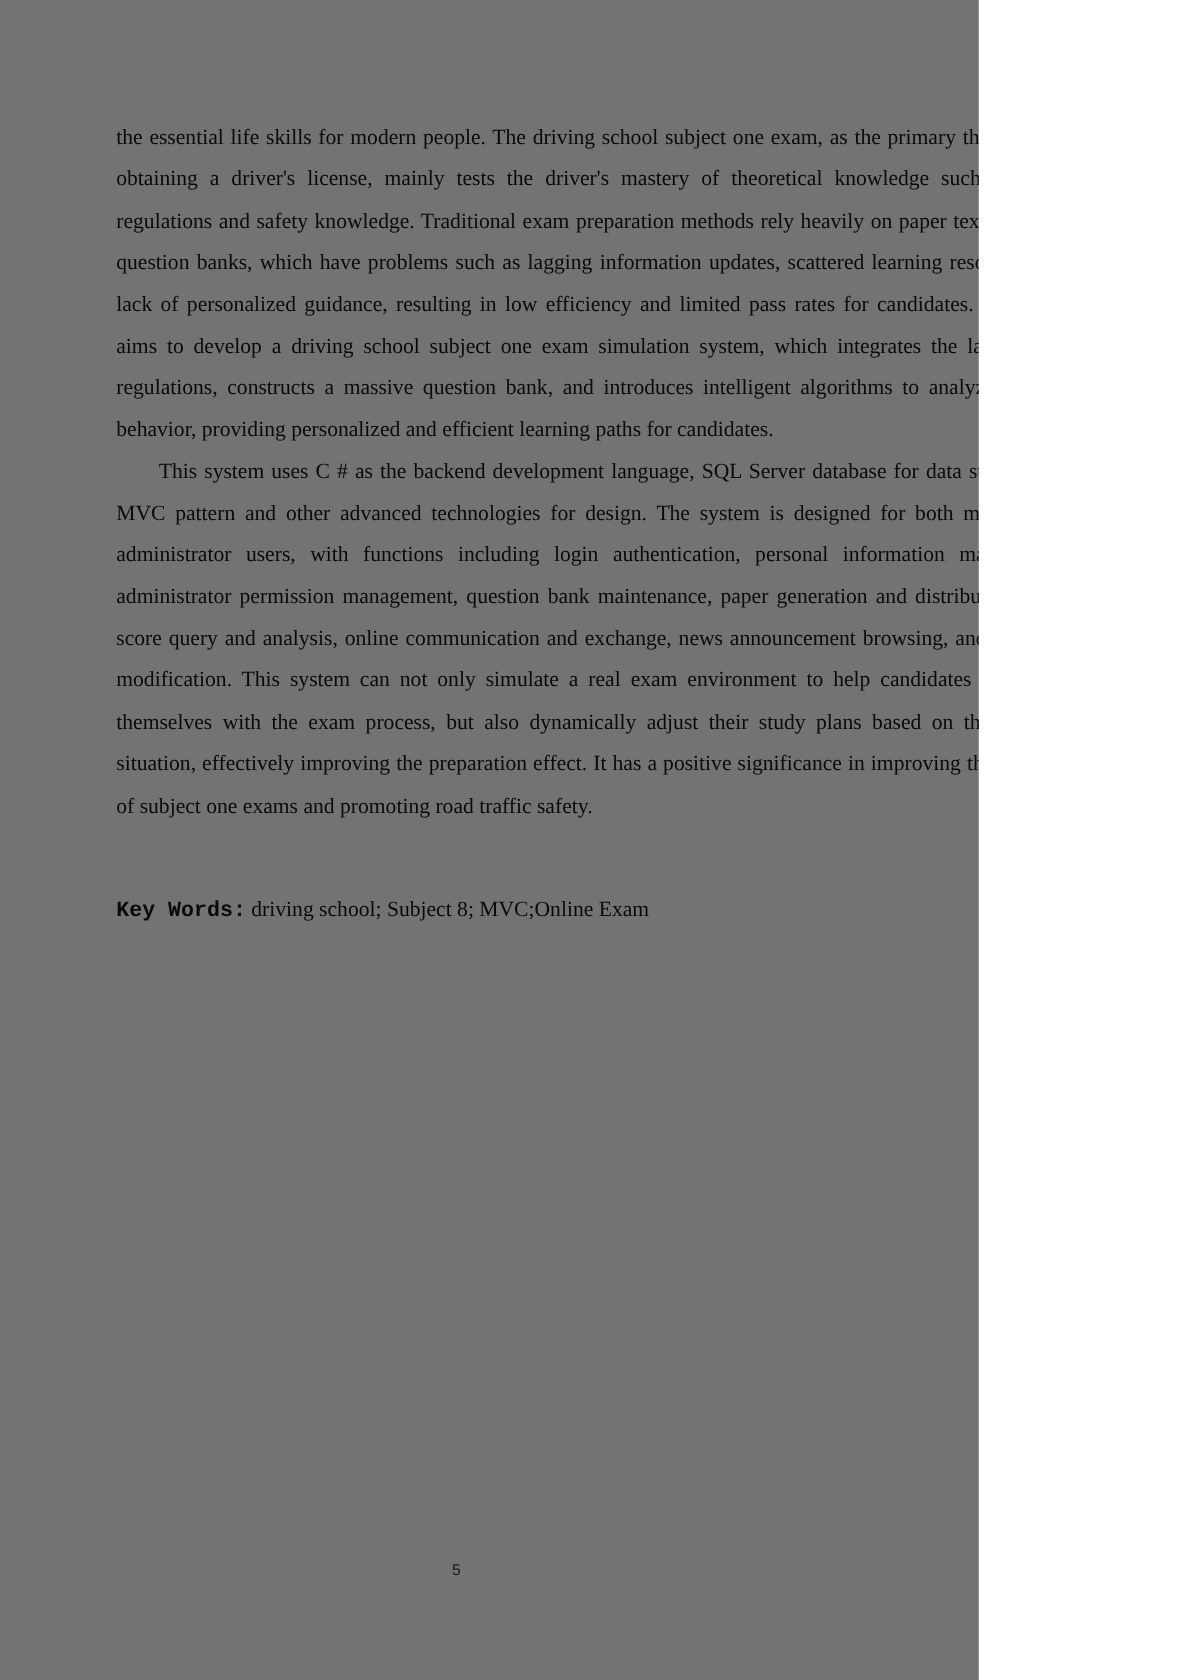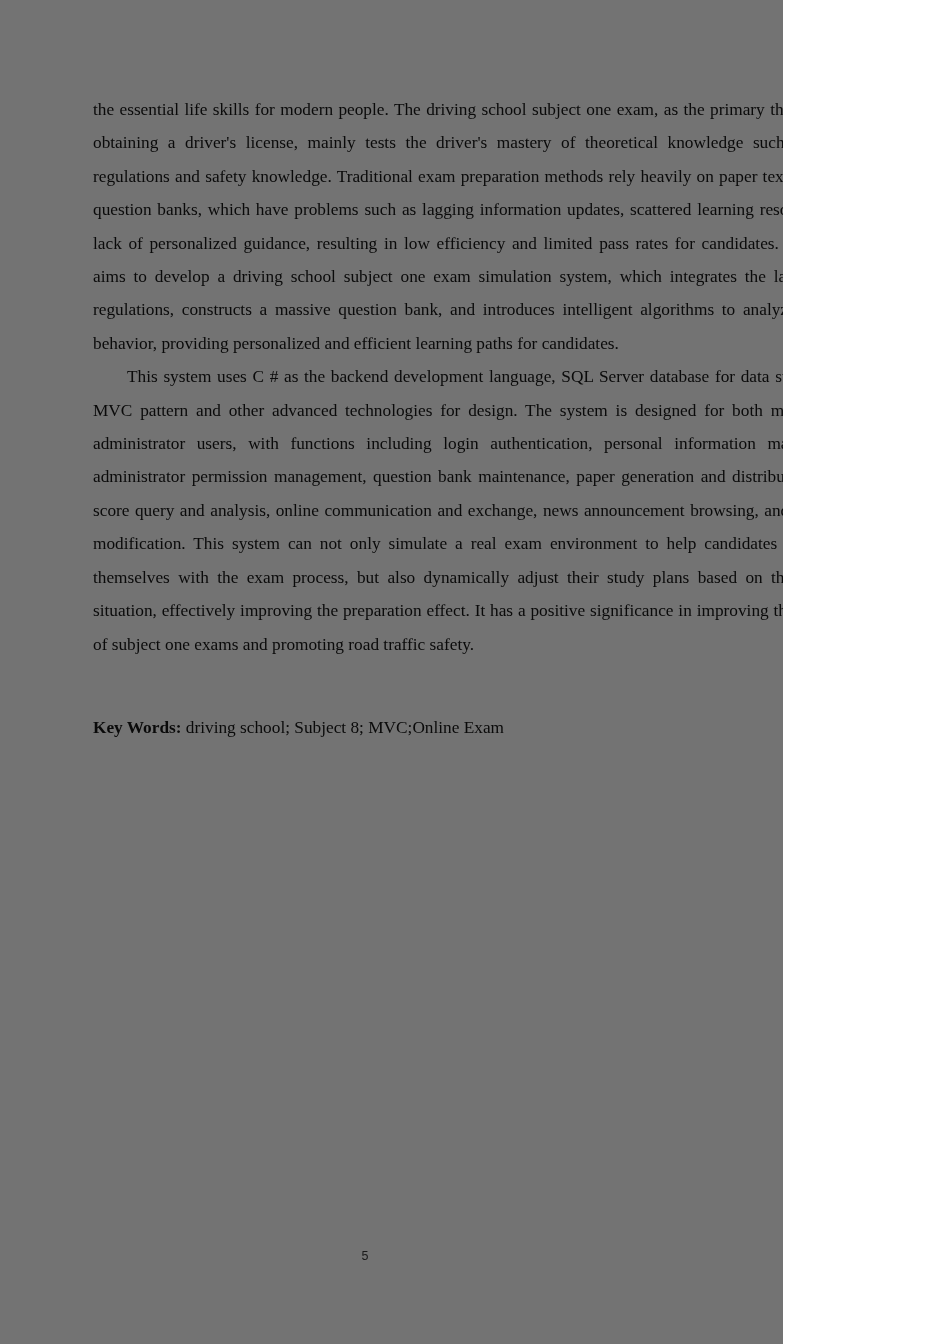--- a/index.html
+++ b/index.html
@@ -36,20 +36,21 @@
   }
   .keywords-block {
     margin-top: 50px;
     font-size: 17.3px;
     line-height: 33.4px;
     text-align: left;
     color: #0a0a0a;
   }
   .keywords-label {
     font-weight: bold;
+    font-family: Liberation Mono, monospace;
   }
   .keywords-value {
     font-weight: normal;
   }
   .page-number {
     position: absolute;
     left: 352px;
     top: 1248px;
     width: 26px;
     text-align: center;

